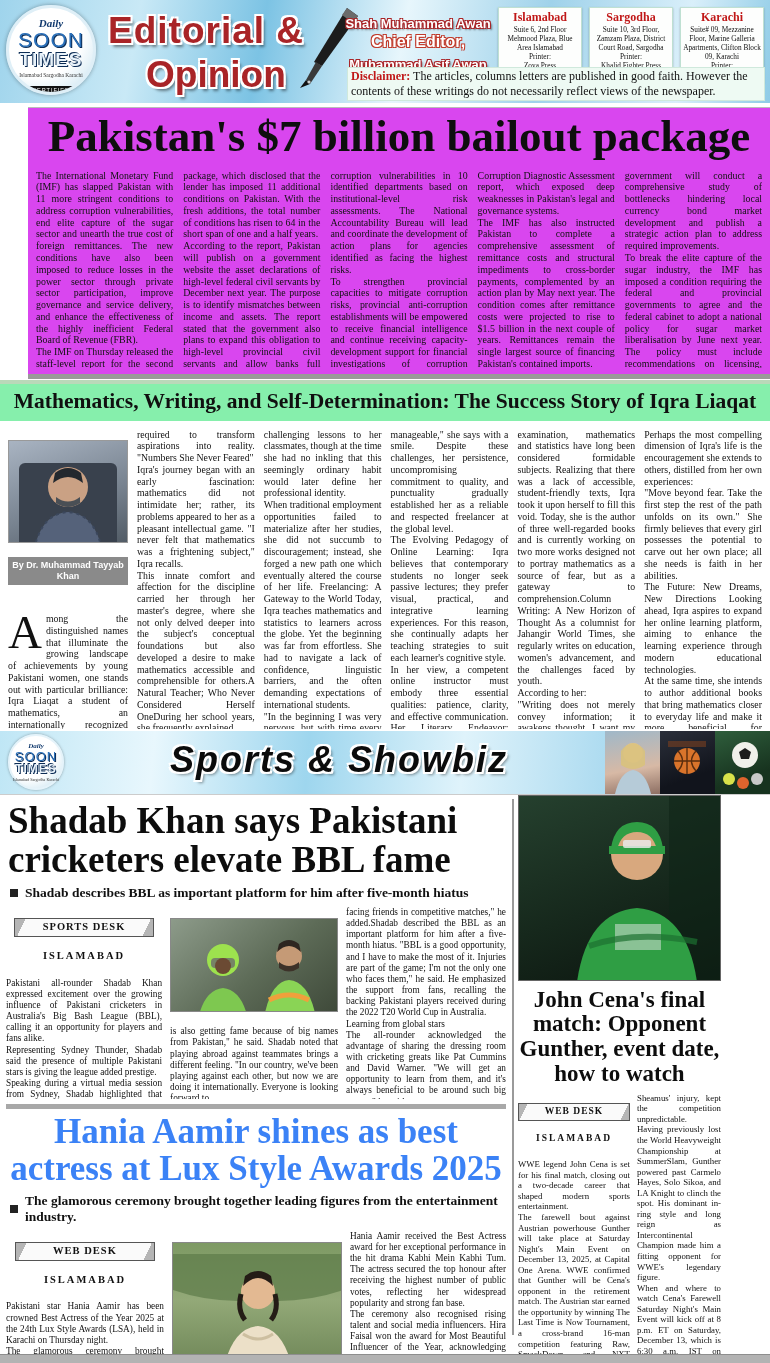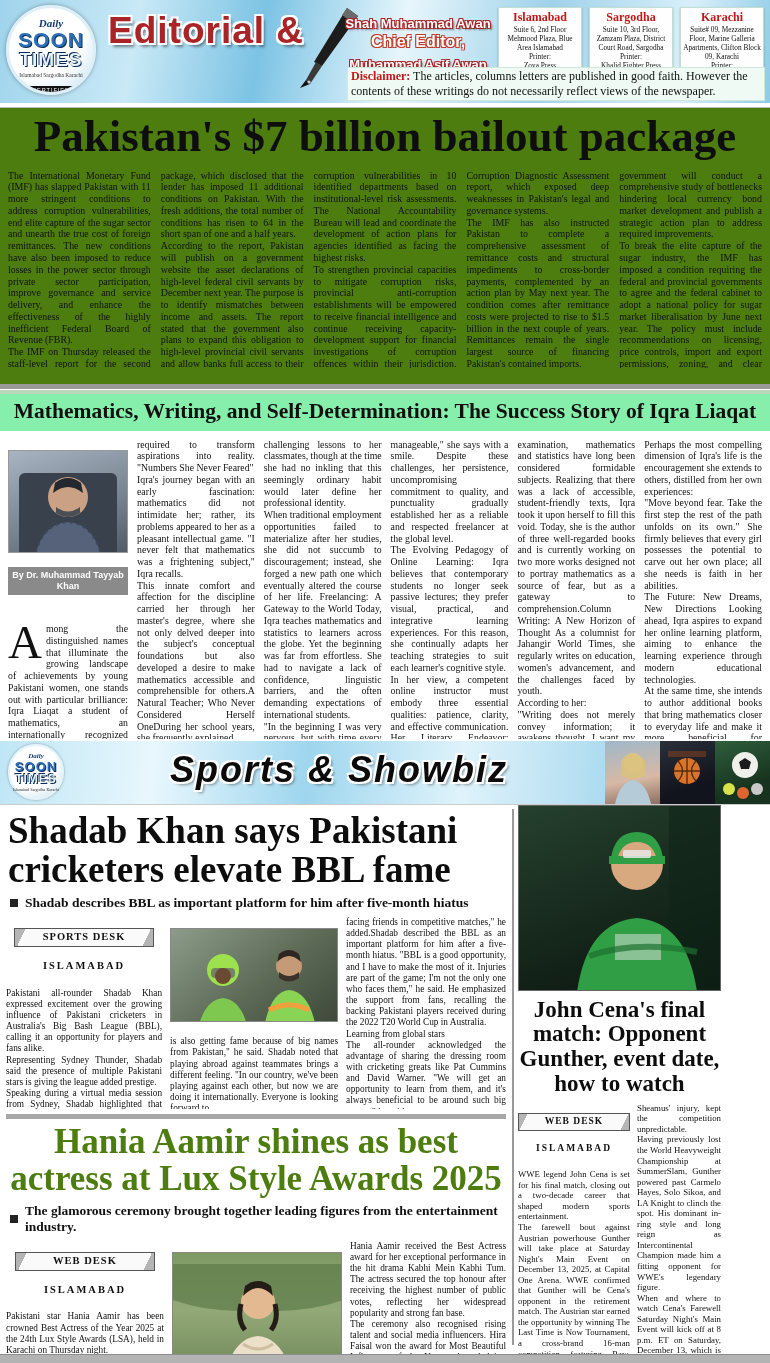--- a/index.html
+++ b/index.html
@@ -6,21 +6,21 @@
   body { background:#e8e8e8; font-family:"Liberation Serif", serif; }
   .page { width:770px; height:1363px; margin:0 auto; background:#fff; position:relative; overflow:hidden; }
 
   
   .masthead { position:relative; height:103px;
     background:linear-gradient(100deg,#9fd4ec 0%,#c9e9f6 18%,#7cc3e4 34%,#e7f6fc 52%,#9fd2ea 70%,#d9effa 88%,#8ecbe6 100%); }
   .logo-circle { position:absolute; left:6px; top:5px; width:90px; height:90px; border-radius:50%;
     background:radial-gradient(circle at 35% 30%, #ffffff 55%, #cfe7f2 90%); border:3px solid #dfeff7;
     box-shadow:0 0 4px rgba(0,0,0,.35); text-align:center; padding-top:9px; overflow:hidden; }
   .logo-daily { font-style:italic; font-size:11px; color:#123a6e; font-weight:bold; }
-  .logo-soon { font-family:"Liberation Sans",sans-serif; font-weight:700; font-size:21px; color:#2a6fb8; letter-spacing:1px; line-height:1; text-shadow:1px 1px 0 #0c2c55; }
+  .logo-soon { font-family:"Liberation Sans",sans-serif; font-weight:400; font-size:21px; color:#2a6fb8; letter-spacing:1px; line-height:1; text-shadow:1px 1px 0 #0c2c55; }
   .logo-times { font-family:"Liberation Sans",sans-serif; font-weight:900; font-size:19px; color:#e8f2fa; letter-spacing:1px; line-height:1.05; text-shadow:1px 1px 0 #0c2c55, -1px -1px 0 #0c2c55; }
   .logo-sub { font-size:5.5px; color:#333; margin-top:2px; }
   .logo-badge { display:inline-block; margin-top:1px; background:#111; color:#fff; font-family:"Liberation Sans",sans-serif; font-size:5.5px; padding:1px 4px; border-radius:2px; letter-spacing:1px; }
 
   .ed-title { position:absolute; left:108px; top:10px; width:240px; font-family:"Liberation Sans",sans-serif; font-weight:900; color:#a92427; }
   .ed-line1 { font-size:37px; letter-spacing:1px;
     text-shadow:-2px -2px 0 #fff,2px -2px 0 #fff,-2px 2px 0 #fff,2px 2px 0 #fff,3px 4px 3px rgba(0,0,0,.45); }
   .ed-line2 { font-size:37px; margin-left:38px; margin-top:2px;
     text-shadow:-2px -2px 0 #fff,2px -2px 0 #fff,-2px 2px 0 #fff,2px 2px 0 #fff,3px 4px 3px rgba(0,0,0,.45); }
 
@@ -36,21 +36,21 @@
   .office { width:84px; height:76px; background:#fdfefd; border:1px solid #bfe0d2; box-shadow:0 1px 2px rgba(0,0,0,.25); padding:2px 2px; text-align:center; }
   .office-city { color:#c01818; font-weight:bold; font-size:12px; }
   .office-address { font-size:7.3px; line-height:1.25; color:#111; }
   .office-printer-label { font-size:7.3px; color:#111; }
   .office-printer { font-size:7.3px; color:#111; }
 
   .disclaimer { position:absolute; left:347px; bottom:2px; width:418px; background:#eefaf3; border:1px solid #cfe9dc; font-size:12px; padding:1px 3px; color:#111; }
   .disclaimer b { color:#c01818; }
 
   
-  .bailout { margin-top:4px; background:#4d7c0f; border-top:1px solid #bbb; border-bottom:5px solid #9a9a9a; padding:4px 8px 16px; }
+  .bailout { margin-top:4px; background:#d946ef; border-top:1px solid #bbb; border-bottom:5px solid #9a9a9a; padding:4px 8px 6px;margin-left:28px; }
   .bailout-headline { text-align:center; font-size:45px; font-weight:bold; color:#0e0e0e; letter-spacing:0px; line-height:1.1; }
   .bailout-cols { display:flex; gap:10px; margin-top:8px; height:198px; overflow:hidden; }
   .bailout-col { flex:1; font-size:9.9px; line-height:1.19; text-align:justify; white-space:pre-line; color:#111; }
 
   
   .iqra-band { background:#86efac; border-top:4px solid #b9d8b9; padding:5px 10px 7px; margin-top:1px; }
   .iqra-headline { text-align:center; font-size:21.5px; color:#101010; font-weight:600; }
   .iqra-body { display:flex; gap:9px; padding:8px 8px 6px; height:308px; overflow:hidden; }
   .iqra-col { flex:1; font-size:9.8px; line-height:1.2; text-align:justify; white-space:pre-line; color:#111; }
   .author-photo { width:100%; height:103px; position:relative; overflow:hidden; border:1px solid #999; background:linear-gradient(160deg,#a9b4c2,#77828f 60%,#525c66); }
@@ -86,21 +86,21 @@
   .shadab-body { display:flex; gap:8px; height:192px; overflow:hidden; }
   .shadab-col { font-size:9.3px; line-height:1.2; text-align:justify; white-space:pre-line; color:#111; }
   .shadab-col1 { width:160px; }
   .shadab-col2 { width:168px; }
   .shadab-col3 { width:164px; }
   .cricket-photo { width:100%; height:94px; position:relative; overflow:hidden; border:1px solid #888; background:linear-gradient(140deg,#8d9b8a,#5d6b57 55%,#3f4a3a); margin-bottom:3px; }
 
   .h-sep { height:5px; background:#a8a8a8; margin:5px 0 4px; }
 
   
-  .hania-headline { text-align:center; font-size:35px; font-weight:bold; line-height:1.07; color:#4d7c0f; margin:2px 0 5px; }
+  .hania-headline { text-align:center; font-size:35px; font-weight:bold; line-height:1.07; color:#3b82f6; margin:2px 0 5px; }
   .hania-body { display:flex; gap:8px; height:232px; overflow:hidden; }
   .hania-col { font-size:9.3px; line-height:1.2; text-align:justify; white-space:pre-line; color:#111; }
   .hania-col1 { width:162px; }
   .hania-col2 { width:170px; }
   .hania-col3 { width:160px; }
   .hania-photo { width:100%; height:128px; position:relative; overflow:hidden; border:1px solid #888; background:linear-gradient(180deg,#7e9a64 0%,#93a978 45%,#6d8556 100%); margin-bottom:4px; }
 
   
   .cena-photo { width:100%; height:186px; position:relative; overflow:hidden; border:1px solid #666; background:linear-gradient(160deg,#25402e 0%,#16281c 55%,#0b140e 100%); }
   .cena-headline { text-align:center; font-size:23px; font-weight:bold; line-height:1.08; color:#0d0d0d; margin:7px 0 6px; }
@@ -120,20 +120,21 @@
     <div class="logo-circle">
       <div class="logo-daily">Daily</div>
       <div class="logo-soon">SOON</div>
       <div class="logo-times">TIMES</div>
       <div class="logo-sub">Islamabad  Sargodha  Karachi</div>
       <span class="logo-badge">CERTIFIED</span>
     </div>
 
     <div class="ed-title">
       <div class="ed-line1">Editorial  &amp;</div>
+      <div class="ed-line2">Opinion</div>
     </div>
 
     <div class="pen-wrap">
       <svg width="70" height="86" viewBox="0 0 70 86">
         <path d="M55 4 L66 12 L30 62 L22 58 Z" fill="#1c1c1c"></path>
         <path d="M24 58 L30 62 L18 80 L14 76 Z" fill="#3a3a3a"></path>
         <path d="M18 80 L14 76 L8 84 Z" fill="#111"></path>
         <circle cx="17" cy="78" r="1.6" fill="#cfcfcf"></circle>
         <path d="M55 4 L66 12 L61 19 L50 11 Z" fill="#6b6b6b"></path>
       </svg>

